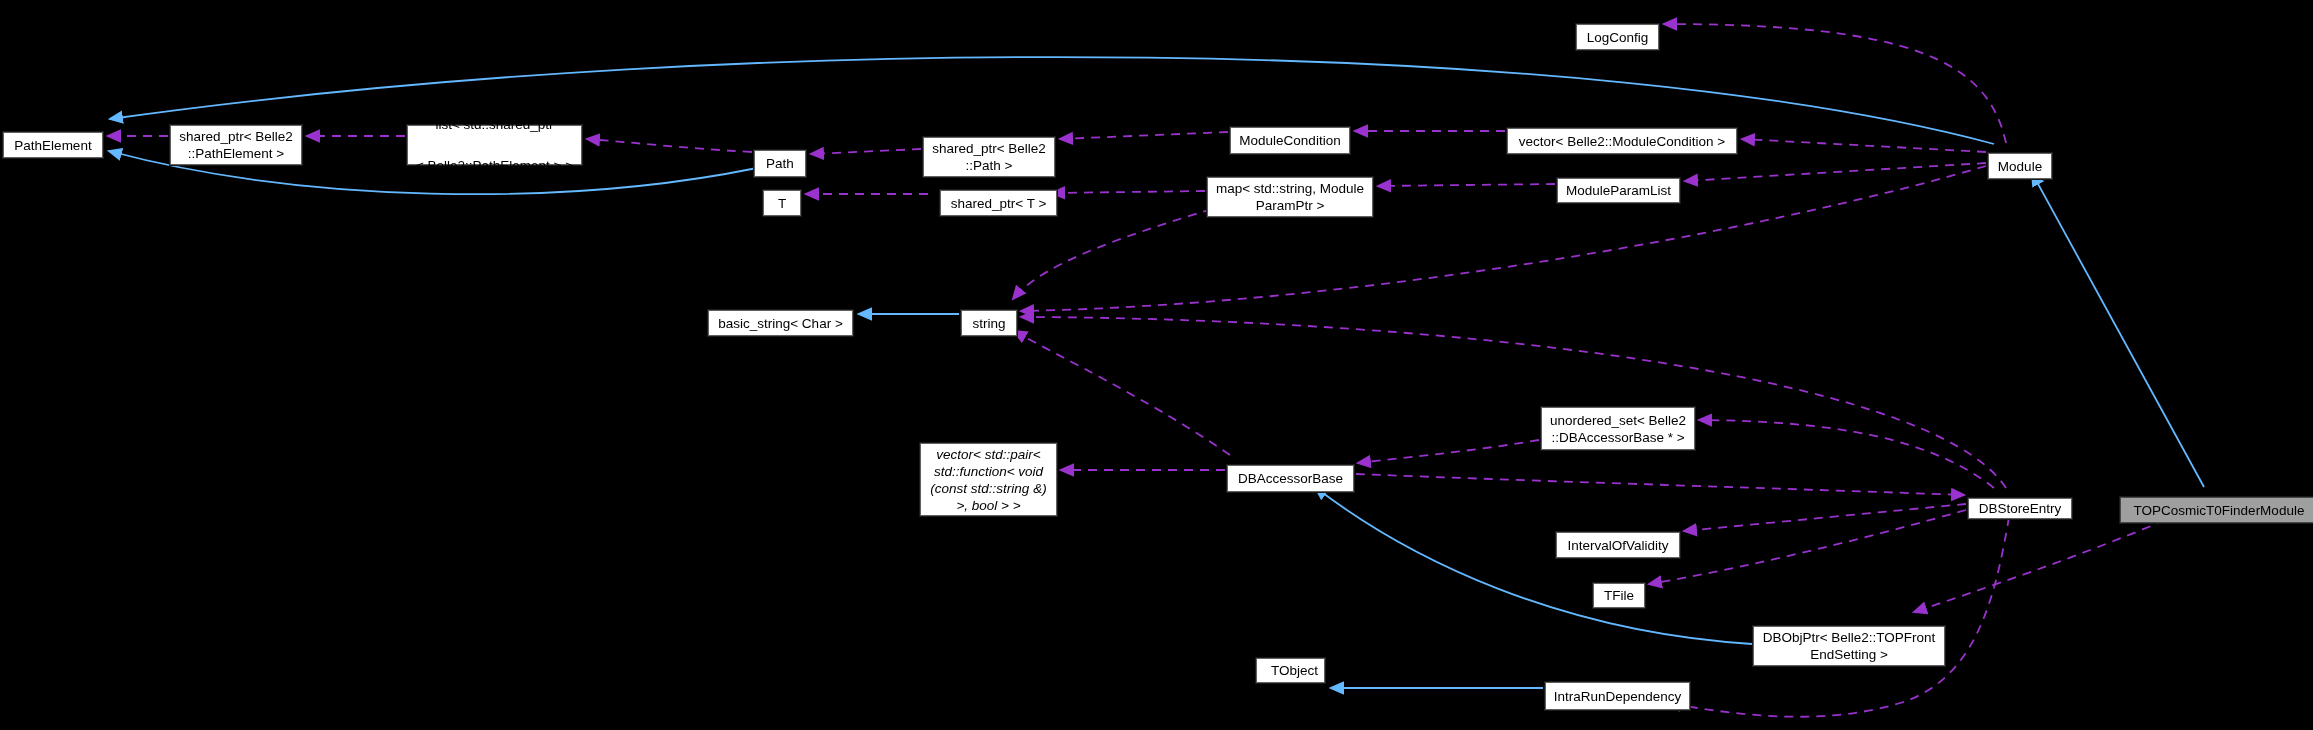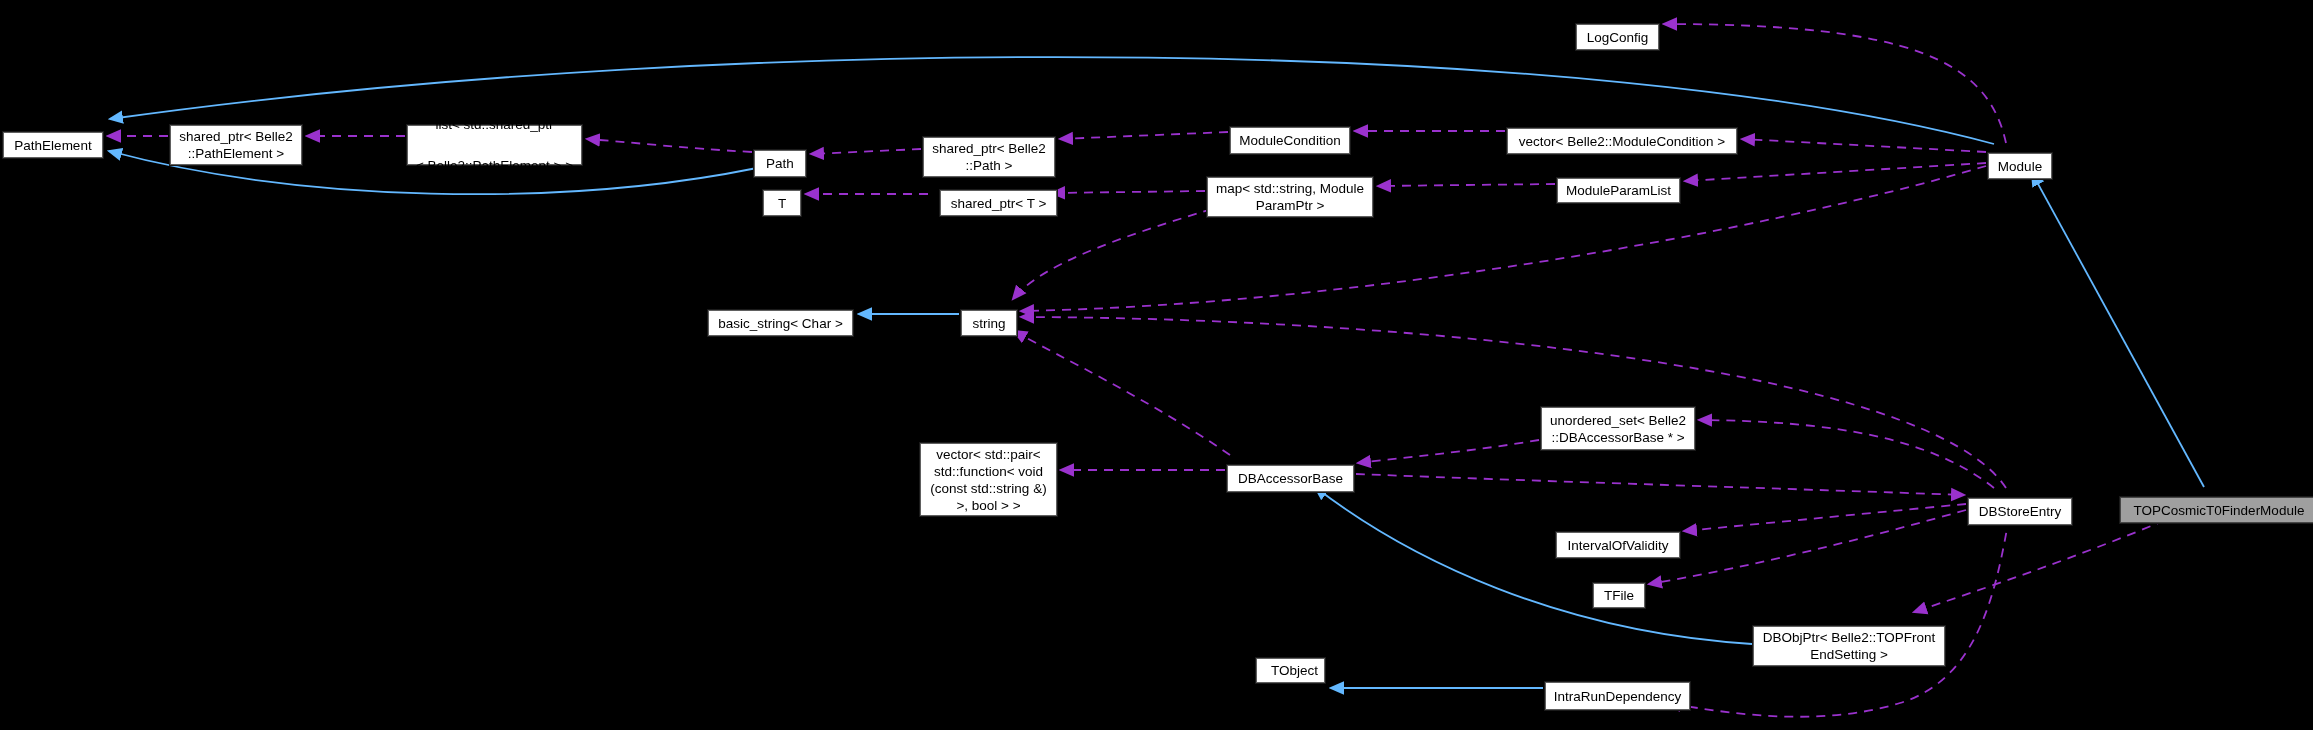--- a/index.html
+++ b/index.html
@@ -133,34 +133,34 @@
       </div>
       <div class="node" style="left: 1557px; top: 169px; width: 123px; height: 25px;">
         <span class="line">ModuleParamList</span>
       </div>
       <div class="node" style="left: 708px; top: 301px; width: 145px; height: 26px;">
         <span class="line">basic_string&lt; Char &gt;</span>
       </div>
       <div class="node" style="left: 961px; top: 301px; width: 56px; height: 26px;">
         <span class="line">string</span>
       </div>
-      <div class="node" style="left: 920px; top: 434px; width: 137px; height: 73px;">
+      <div class="node" style="left: 920px; top: 434px; width: 137px; height: 73px; font-style: italic;">
         <span class="line">vector&lt; std::pair&lt;</span>
         <span class="line"> std::function&lt; void</span>
         <span class="line">(const std::string &amp;)</span>
         <span class="line"> &gt;, bool &gt; &gt;</span>
       </div>
       <div class="node" style="left: 1227px; top: 456px; width: 127px; height: 27px;">
         <span class="line">DBAccessorBase</span>
       </div>
       <div class="node" style="left: 1541px; top: 398px; width: 154px; height: 43px;">
         <span class="line">unordered_set&lt; Belle2</span>
         <span class="line">::DBAccessorBase * &gt;</span>
       </div>
-      <div class="node" style="left: 1968px; top: 489px; width: 104px; height: 27px;">
+      <div class="node" style="left: 1968px; top: 489px; width: 104px; height: 21px;">
         <span class="line">DBStoreEntry</span>
       </div>
       <div class="node" style="left: 1556px; top: 523px; width: 124px; height: 26px;">
         <span class="line">IntervalOfValidity</span>
       </div>
       <div class="node" style="left: 1593px; top: 574px; width: 52px; height: 25px;">
         <span class="line">TFile</span>
       </div>
       <div class="node" style="left: 1753px; top: 617px; width: 192px; height: 40px;">
         <span class="line">DBObjPtr&lt; Belle2::TOPFront</span>

